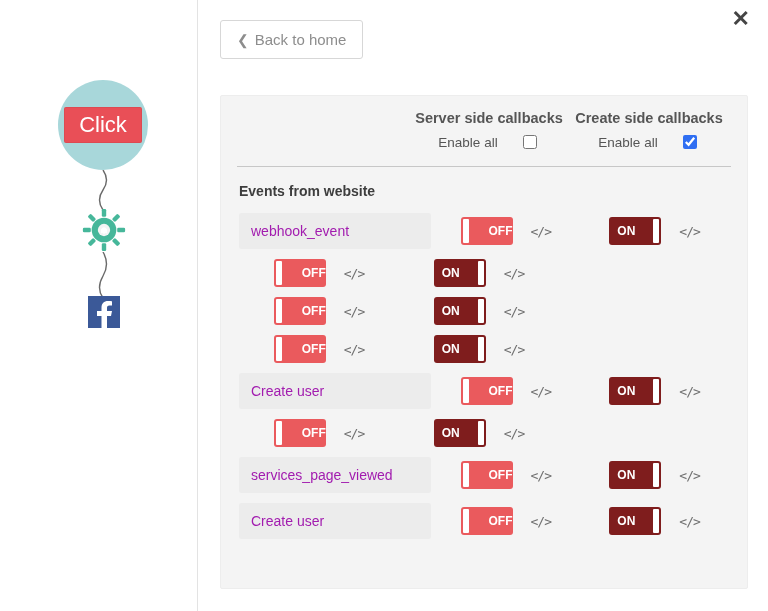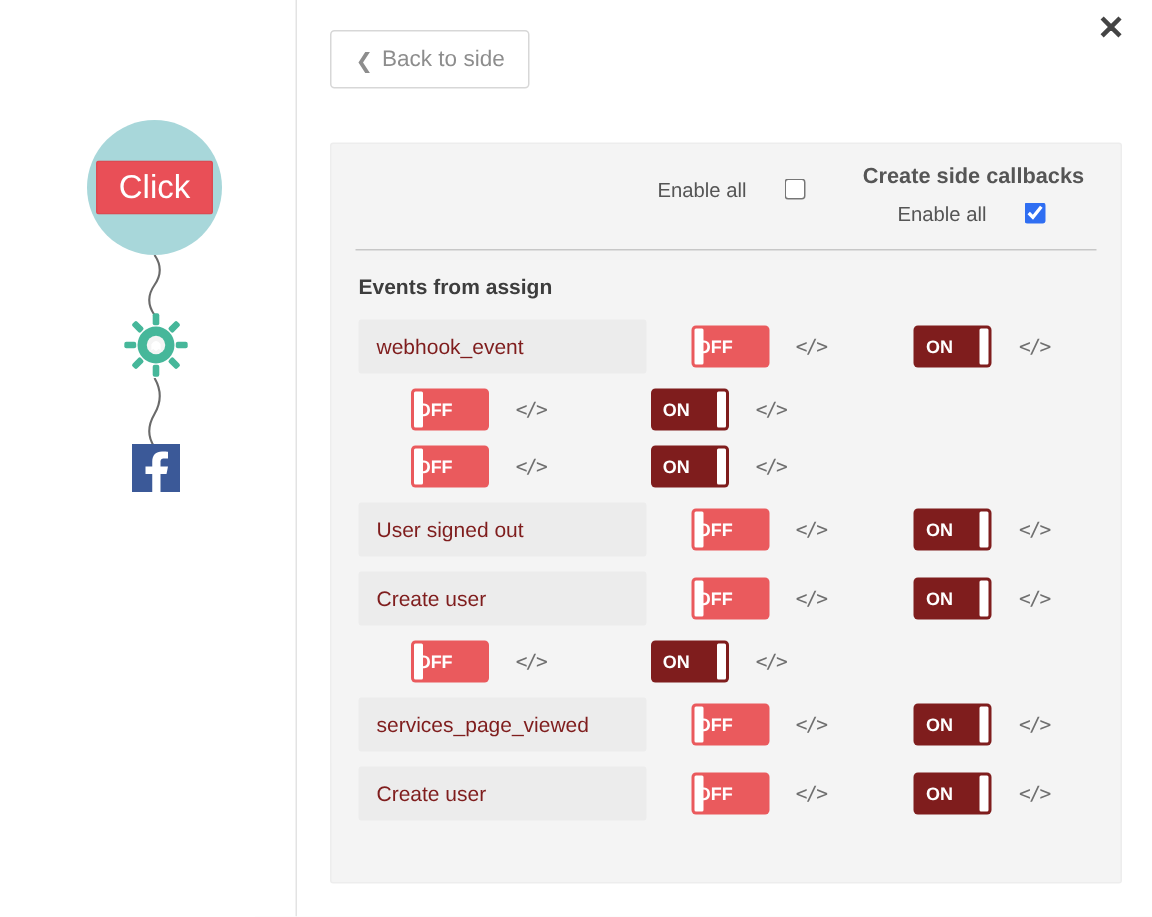--- a/index.html
+++ b/index.html
@@ -45,37 +45,37 @@
   .hdr-col { width: 160px; text-align: center; }
   .hdr-col .title { font-size: 14.5px; font-weight: 700; color: #555; }
   .hdr-col .enable-row { font-size: 13.5px; color: #555; margin-top: 6px; display: flex; justify-content: center; align-items: center; gap: 21px; }
   .hdr-col input[type=checkbox] { width: 14px; height: 14px; accent-color: #2f6ef2; }
   .panel hr { border: none; border-top: 1px solid #c7c7c7; margin: 14px -2px 16px -2px; }
 
   .section-heading { font-weight: 700; font-size: 14px; color: #3d3d3d; margin-bottom: 14px; }
 
   .event-row { display: flex; align-items: center; margin-bottom: 10px; }
   .event-name {
-    width: 205px; background: #ececec; color: #7f1d1d; font-size: 14px;
+    width: 205px; background: #ececec; color: #a21caf; font-size: 14px;
     padding: 10px 12px; border-radius: 2px;
   }
   .toggle-col { width: 160px; display: flex; align-items: center; justify-content: center; gap: 18px; }
   .code-icon { color: #6f6f6f; font-size: 13px; letter-spacing: -1px; font-family: Menlo, Consolas, monospace; }
 
   .toggle {
     display: inline-flex; align-items: center;
     width: 52px; height: 28px; border-radius: 3px; position: relative;
     font-size: 12px; font-weight: 700; color: #fff; cursor: pointer;
   }
   .toggle .knob {
     width: 6px; height: 24px; background: #fff; border-radius: 1px; position: absolute; top: 2px;
   }
   .toggle.off { background: #ea5a5d; }
   .toggle.off .knob { left: 2px; }
-  .toggle.off .lbl { position: absolute; right: 24px; margin-left: 36px; }
+  .toggle.off .lbl { position: absolute; right: 0; margin-left: 36px; }
   .toggle.on { background: #7f1d1d; }
   .toggle.on .knob { right: 2px; }
   .toggle.on .lbl { position: absolute; left: 8px; }
 </style>
 </head>
 <body>
 
 <div class="close-x">✕</div>
 
 <div class="left-pane">
@@ -116,43 +116,44 @@
     <svg viewBox="0 0 32 32" width="32" height="32">
       <rect width="32" height="32" fill="#3b5998"></rect>
       <path d="M19 32 V20 h4 l1-5 h-5 v-3 c0-1.4 .4-2.4 2.5-2.4 H24 V5.2 C23.5 5.1 21.9 5 20 5 c-4 0-6.5 2.4-6.5 6.7 V15 H9 v5 h4.5 V32 z" fill="#fff"></path>
     </svg>
   </div>
 </div>
 
 <div class="main-pane">
   <button class="back-btn">
     <span class="chev">❮</span>
-    <span>Back to side</span>
+    <span>Back to home</span>
   </button>
 
   <div class="panel">
     <div class="panel-header">
       <div class="spacer"></div>
       <div class="hdr-col">
+        <div class="title">Server side callbacks</div>
         <label class="enable-row">
           <span>Enable all</span>
           <input type="checkbox" id="srv-chk" style="">
         </label>
       </div>
       <div class="hdr-col">
         <div class="title">Create side callbacks</div>
         <label class="enable-row">
           <span>Enable all</span>
           <input type="checkbox" id="cli-chk" checked="" style="">
         </label>
       </div>
     </div>
     <hr>
 
-    <div class="section-heading">Events from assign</div>
+    <div class="section-heading">Events from website</div>
 
     <div id="event-list">
         <div class="event-row">
           <div class="event-name">webhook_event</div>
           <div class="toggle-col">
             <div class="toggle off">
               <div class="knob"></div>
               <span class="lbl">OFF</span>
             </div>
             <span class="code-icon">&lt;/&gt;</span>
@@ -191,21 +192,20 @@
           </div>
           <div class="toggle-col">
             <div class="toggle on">
               <div class="knob"></div>
               <span class="lbl">ON</span>
             </div>
             <span class="code-icon">&lt;/&gt;</span>
           </div>
         </div>
         <div class="event-row">
-          <div class="event-name">User signed out</div>
           <div class="toggle-col">
             <div class="toggle off">
               <div class="knob"></div>
               <span class="lbl">OFF</span>
             </div>
             <span class="code-icon">&lt;/&gt;</span>
           </div>
           <div class="toggle-col">
             <div class="toggle on">
               <div class="knob"></div>

